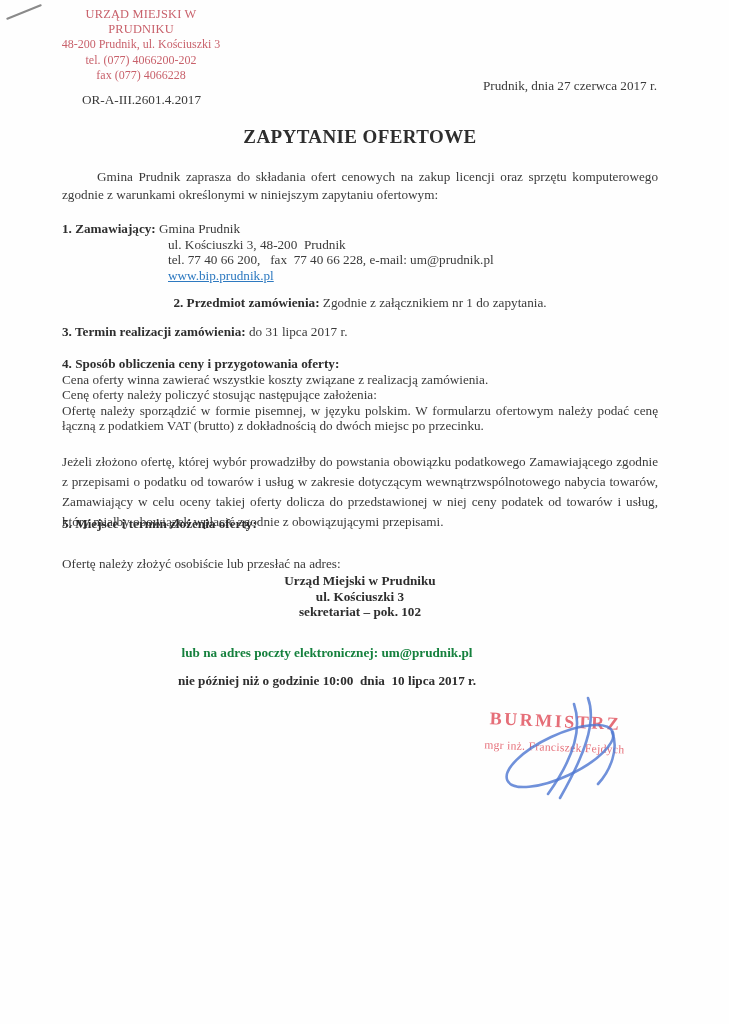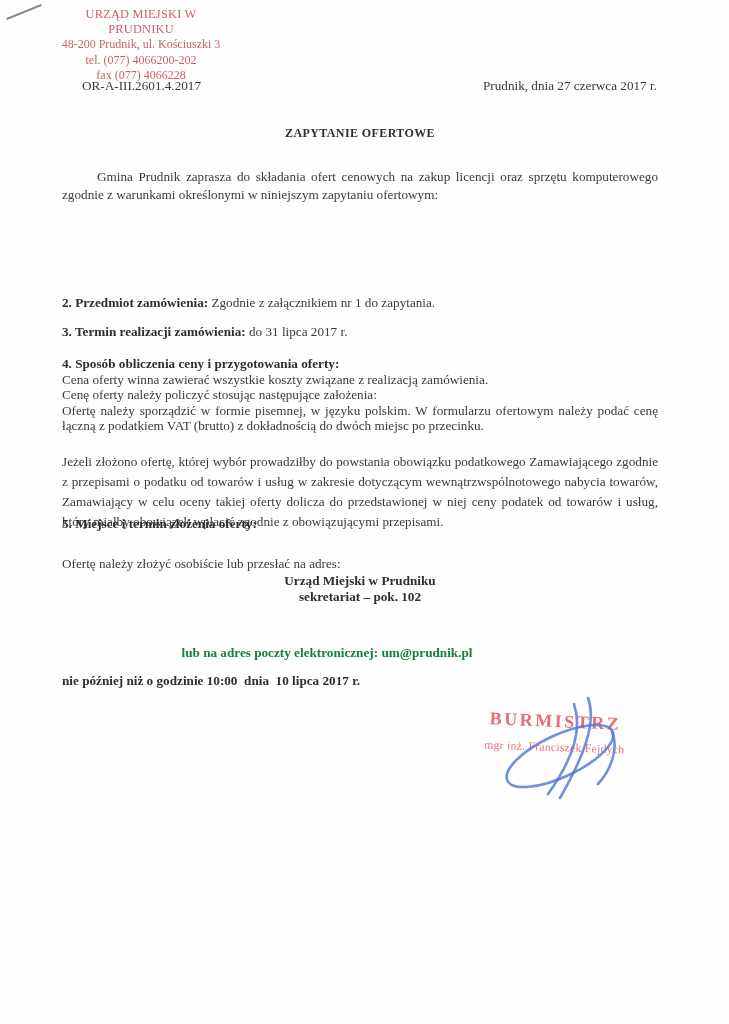--- a/index.html
+++ b/index.html
@@ -21,47 +21,47 @@
   }
   
   .letterhead{
     left:55px;top:7px;width:172px;
     text-align:center;
     color:var(--letterhead-red,#c4545f);
     font-size:12px;line-height:15.2px;
     opacity:.92;
   }
   .letterhead .lh1{font-size:12.4px;letter-spacing:.2px;}
-  .ref{left:82px;top:78px;font-family:Liberation Serif, serif;}
+  .ref{left:82px;top:92px;font-family:Liberation Serif, serif;}
   .place-date{left:483px;top:78px;}
   .doc-title{
     left:62px;top:126px;width:596px;
-    text-align:center;font-weight:bold;font-size:12px;
+    text-align:center;font-weight:bold;font-size:19px;
     letter-spacing:.4px;color:#2e2e2e;
   }
   .para{left:62px;width:596px;text-align:justify;line-height:15.8px;}
   .intro{top:168px;line-height:18px;text-indent:35px;}
   .sec{left:62px;width:596px;line-height:15.6px;}
   .sec b,.bold{font-weight:bold;color:#2e2e2e;}
   .s1{top:221px;}
   .s1 .cont{padding-left:106px;}
   .weblink{color:var(--link-blue,#2d79c0);text-decoration:underline;cursor:pointer;}
-  .s2{top:295px;}
+  .s2{top:295px;text-align:center;}
   .s3{top:324px;}
   .s4{top:356px;}
   .vat-note{top:452px;line-height:20px;}
   .s5{top:516px;}
   .s5-intro{left:62px;top:556px;width:596px;}
   .s5-address{
     left:62px;top:573px;width:596px;
     text-align:center;font-weight:bold;color:#2e2e2e;
     line-height:15.6px;
   }
   .s5-email{left:62px;top:645px;width:530px;text-align:center;font-weight:bold;color:#15803d;}
-  .s5-deadline{left:62px;top:673px;width:530px;font-weight:bold;color:#2e2e2e;}
+  .s5-deadline{left:62px;top:673px;width:530px;text-align:center;font-weight:bold;color:#2e2e2e;}
   
   .mayor-stamp{
     left:455px;top:711px;width:200px;
     text-align:center;
     color:var(--stamp-red,#e25b66);
     transform:rotate(2.5deg);
     opacity:.88;
   }
   .mayor-stamp .mayor-title{
     font-size:18px;font-weight:bold;letter-spacing:2.5px;
@@ -91,39 +91,46 @@
     <div>fax (077) 4066228</div>
   </div>
 
   <div class="abs ref">OR-A-III.2601.4.2017</div>
   <div class="abs place-date">Prudnik, dnia 27 czerwca 2017 r.</div>
 
   <div class="abs doc-title">ZAPYTANIE OFERTOWE</div>
 
   <div class="abs para intro">Gmina Prudnik zaprasza do składania ofert cenowych na zakup licencji oraz sprzętu komputerowego zgodnie z warunkami określonymi w niniejszym zapytaniu ofertowym:</div>
 
+  <div class="abs sec s1">
+    <div><b>1. Zamawiający:</b><span> Gmina Prudnik</span></div>
+    <div class="cont">ul. Kościuszki 3, 48-200 &nbsp;Prudnik</div>
+    <div class="cont">tel. 77 40 66 200, &nbsp; fax &nbsp;77 40 66 228, e-mail: um@prudnik.pl</div>
+    <div class="cont"><span class="weblink">www.bip.prudnik.pl</span></div>
+  </div>
 
   <div class="abs sec s2"><b>2. Przedmiot zamówienia:</b><span> Zgodnie z załącznikiem nr 1 do zapytania.</span></div>
 
   <div class="abs sec s3"><b>3. Termin realizacji zamówienia:</b><span> do 31 lipca 2017 r.</span></div>
 
   <div class="abs sec s4 para">
     <div class="bold">4. Sposób obliczenia ceny i przygotowania oferty:</div>
     <div>Cena oferty winna zawierać wszystkie koszty związane z realizacją zamówienia.</div>
     <div>Cenę oferty należy policzyć stosując następujące założenia:</div>
     <div>Ofertę należy sporządzić w formie pisemnej, w języku polskim. W formularzu ofertowym należy podać cenę łączną z podatkiem VAT (brutto) z dokładnością do dwóch miejsc po przecinku.</div>
   </div>
 
   <div class="abs para vat-note">Jeżeli złożono ofertę, której wybór prowadziłby do powstania obowiązku podatkowego Zamawiającego zgodnie z przepisami o podatku od towarów i usług w zakresie dotyczącym wewnątrzwspólnotowego nabycia towarów, Zamawiający w celu oceny takiej oferty dolicza do przedstawionej w niej ceny podatek od towarów i usług, który miałby obowiązek wpłacić zgodnie z obowiązującymi przepisami.</div>
 
   <div class="abs sec s5"><b>5. Miejsce i termin złożenia oferty:</b></div>
   <div class="abs s5-intro">Ofertę należy złożyć osobiście lub przesłać na adres:</div>
 
   <div class="abs s5-address">
     <div>Urząd Miejski w Prudniku</div>
+    <div>ul. Kościuszki 3</div>
     <div>sekretariat – pok. 102</div>
   </div>
 
   <div class="abs s5-email">lub na adres poczty elektronicznej: um@prudnik.pl</div>
   <div class="abs s5-deadline">nie później niż o godzinie 10:00 &nbsp;dnia &nbsp;10 lipca 2017 r.</div>
 
   <div class="abs mayor-stamp">
     <div class="mayor-title">BURMISTRZ</div>
     <div class="mayor-name">mgr inż. Franciszek Fejdych</div>
   </div>

